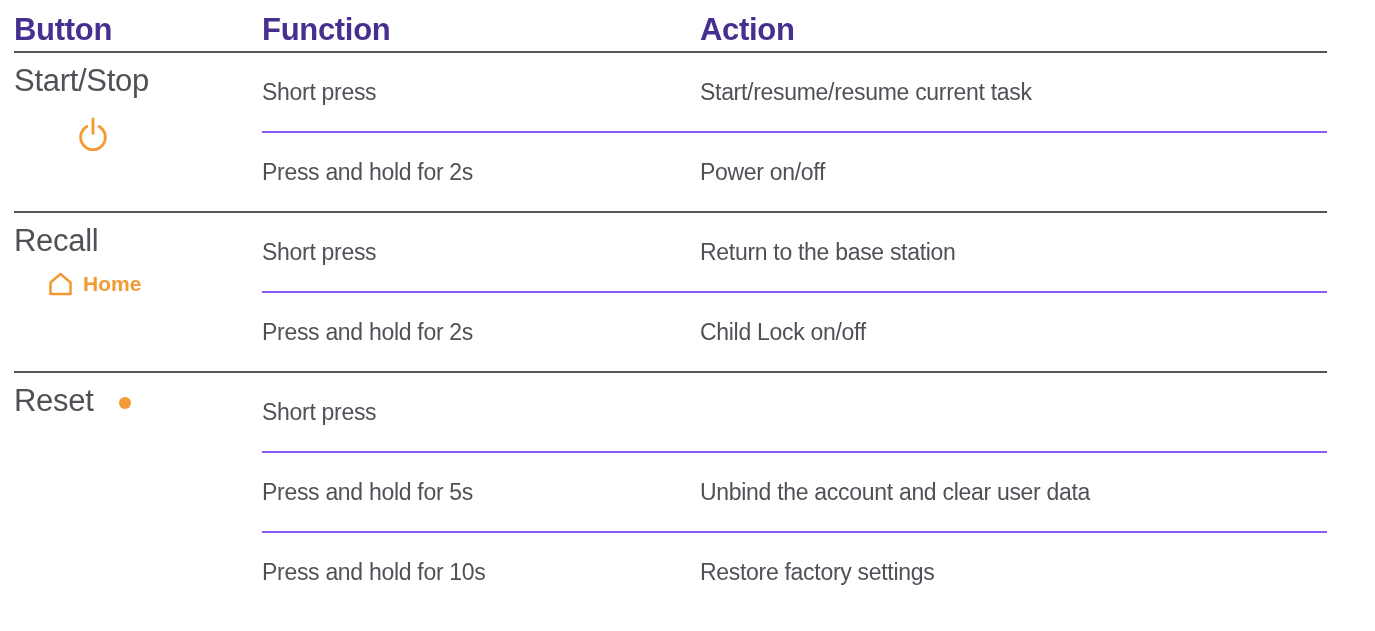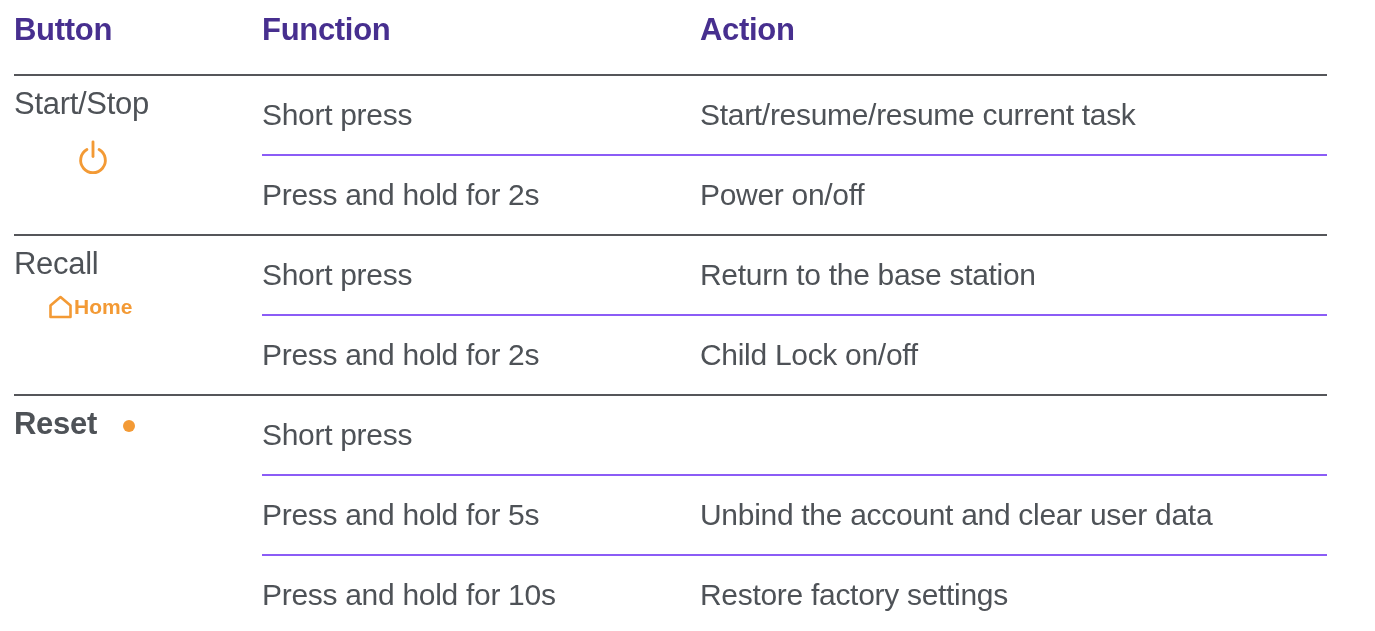--- a/index.html
+++ b/index.html
@@ -16,21 +16,21 @@
   .manual-table {
     margin-left: 14px;
     width: 1313px;
     color: #4E5257;
   }
   
   .header-row {
     display: grid;
     grid-template-columns: 248px 438px 627px;
     box-sizing: border-box;
-    height: 76px;
+    height: 53px;
     padding-top: 12px;
     border-bottom: 2px solid #55565A;
   }
   .header-cell {
     font-size: 31px;
     font-weight: bold;
     color: #472F8F;
     letter-spacing: -0.3px;
   }
   
@@ -43,47 +43,47 @@
   .btn-cell {
     padding-top: 10px;
     font-size: 31px;
     letter-spacing: -0.3px;
   }
   .rows .row {
     display: grid;
     grid-template-columns: 438px 1fr;
     align-items: center;
     height: 78px;
-    font-size: 30px;
+    font-size: 23px;
     letter-spacing: -0.3px;
   }
   .rows .row + .row { border-top: 2px solid #8b5cf6; }
   .cell { white-space: nowrap; }
   
   .accent { color: #F39A35; }
   .power-icon-wrap {
     margin: 16px 0 0 60px;
     width: 38px;
     height: 38px;
   }
   .home-row {
     display: flex;
     align-items: center;
+    gap: 9px;
     margin: 12px 0 0 33px;
   }
   .home-label {
     font-size: 21px;
     font-weight: bold;
     color: #F39A35;
     letter-spacing: 0;
   }
   .reset-line {
     display: flex;
     align-items: center;
-    font-weight: bold;
   }
   .dot-icon {
     display: inline-block;
     width: 12px;
     height: 12px;
     margin-left: 26px;
     margin-top: 4px;
     border-radius: 50%;
     background: #F39A35;
   }

